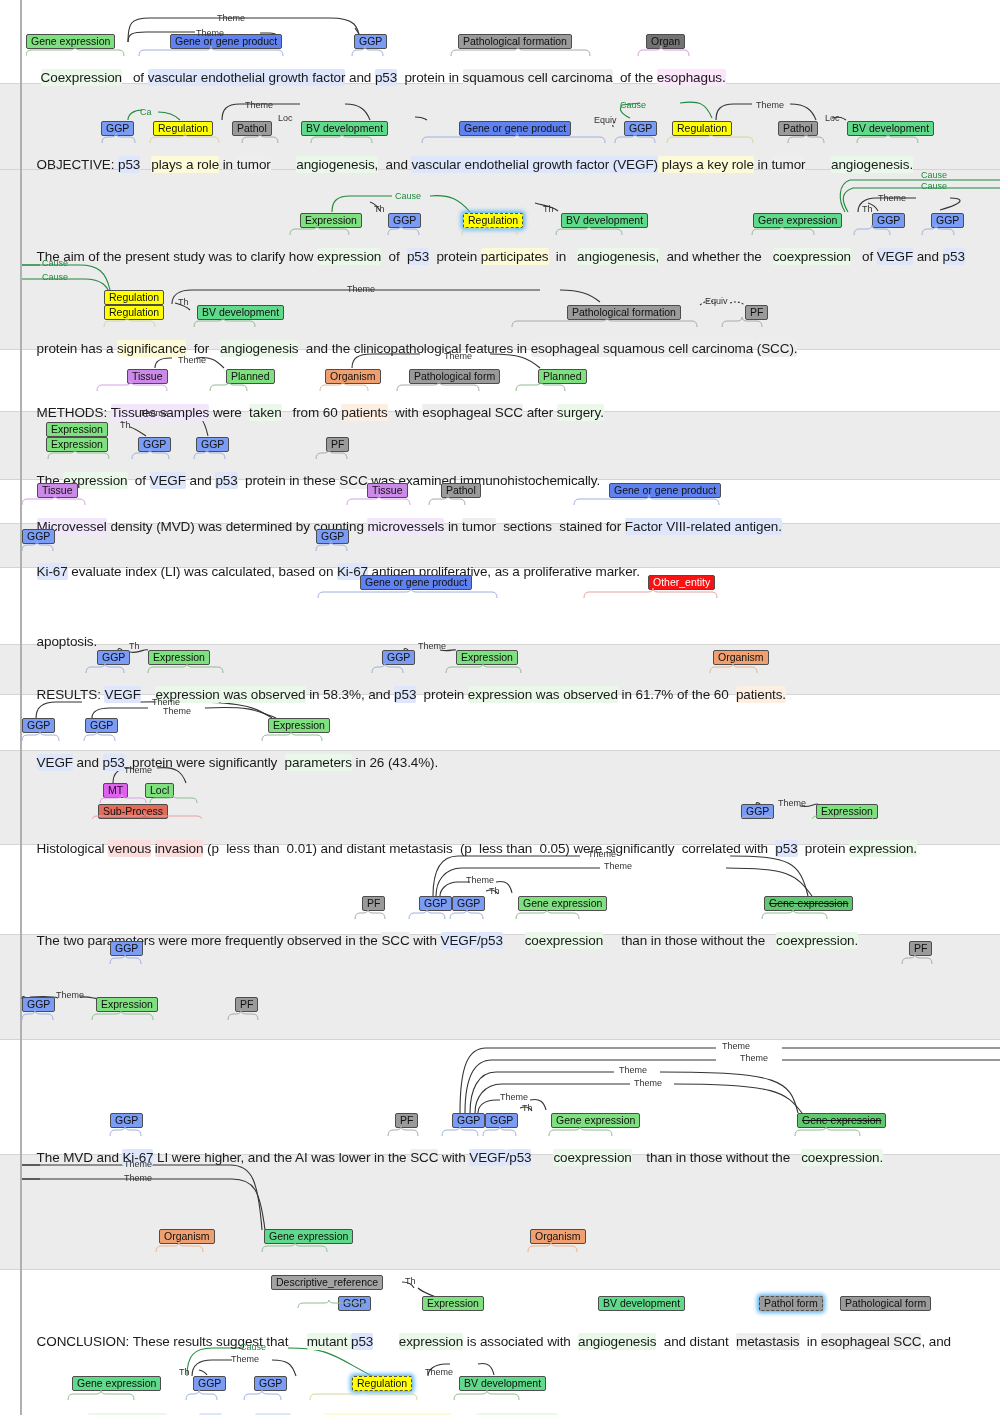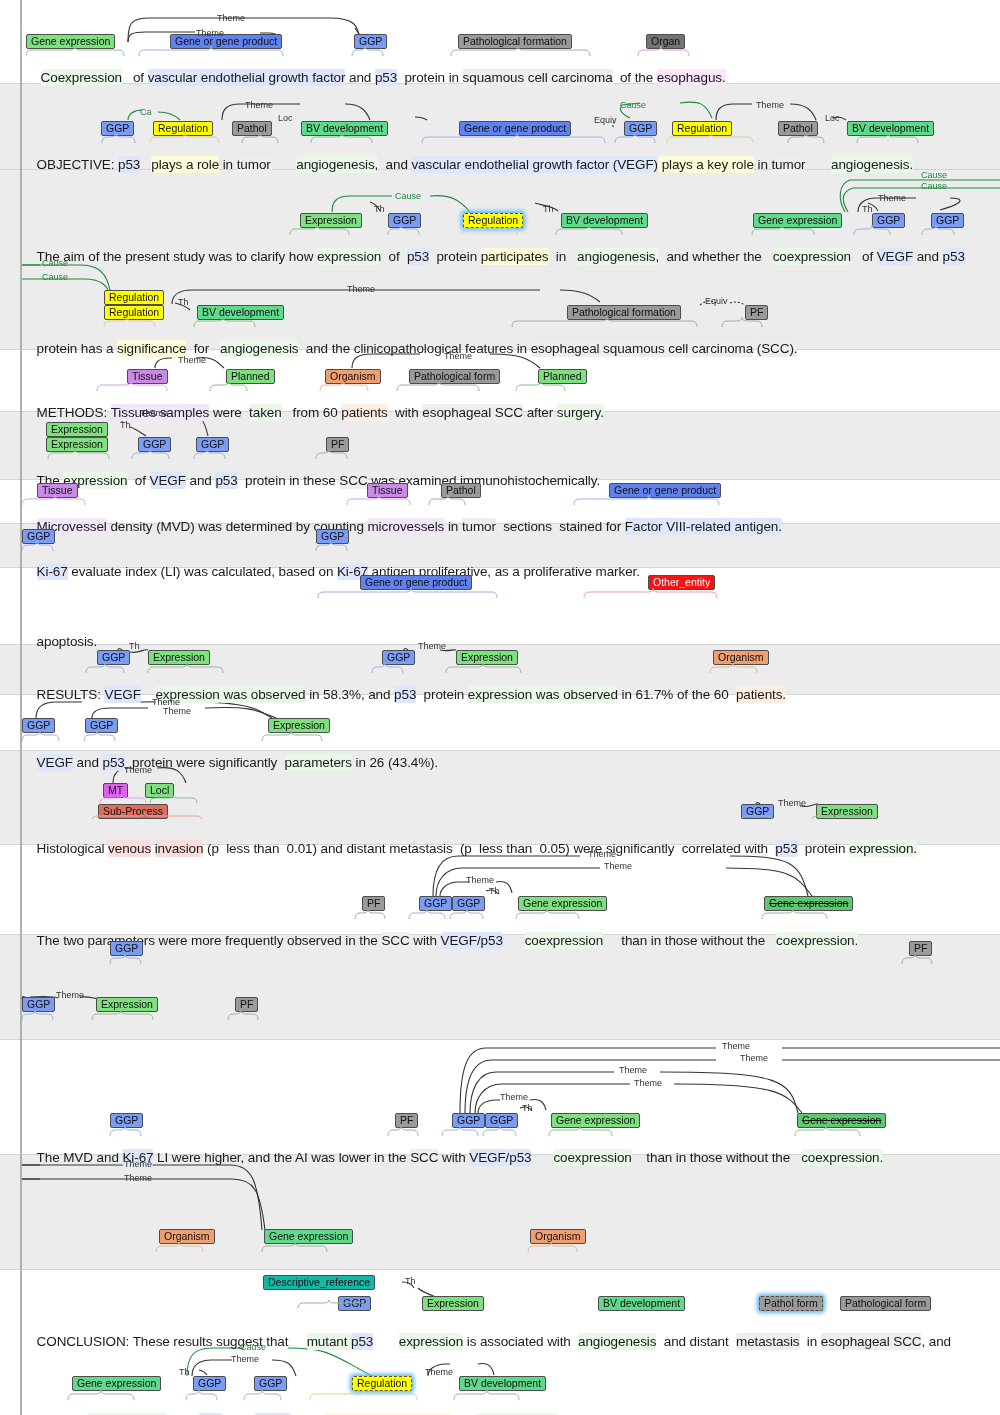--- a/index.html
+++ b/index.html
@@ -666,21 +666,21 @@
         <path d="M134,10 q0,-6 5,-6 L152,4 q5,0 5,-4 q0,4 5,4 L176,4 q5,0 5,6"></path>
       </g>
     <g fill="none" stroke="#8fbd8f" stroke-width="1">
         <path d="M240,10 q0,-6 5,-6 L268,4 q5,0 5,-4 q0,4 5,4 L300,4 q5,0 5,6"></path>
       </g>
     <g fill="none" stroke="#e8b490" stroke-width="1">
         <path d="M506,10 q0,-6 5,-6 L524,4 q5,0 5,-4 q0,4 5,4 L550,4 q5,0 5,6"></path>
       </g>
   </svg>
 
-  <div class="lab" style="left:263px;top:1275px;background:#14b8a6;">Descriptive_reference</div>
+  <div class="lab" style="left:271px;top:1275px;background:#a3a3a3;">Descriptive_reference</div>
   <div class="lab" style="left:338px;top:1296px;background:#7a9cf5;">GGP</div>
   <div class="lab" style="left:422px;top:1296px;background:#7ee07e;">Expression</div>
   <div class="lab" style="left:598px;top:1296px;background:#5fd98a;">BV development</div>
   <div class="lab sel" style="left:759px;top:1296px;background:#9a9a9a;">Pathol form</div>
   <div class="lab" style="left:840px;top:1296px;background:#9a9a9a;">Pathological form</div>
   <div class="arclab theme" style="left:405px;top:1276px;">Th</div>
   <div class="sent" style="left:22px;top:1318px;">
     <span class="tx">CONCLUSION: These results suggest that     </span><span class="tx hl" style="background:#e9f8e9;">mutant </span><span class="tx hl" style="background:#dde6fb;">p53</span><span class="tx">       </span><span class="tx hl" style="background:#e9f8e9;">expression</span><span class="tx"> is associated with  </span><span class="tx hl" style="background:#e9f8e9;">angiogenesis</span><span class="tx">  and distant  </span><span class="tx hl" style="background:#eeeeee;">metastasis</span><span class="tx">  in </span><span class="tx hl" style="background:#eeeeee;">esophageal SCC</span><span class="tx">, and</span>
   </div>
   <svg class="brace" style="left:22px;top:1288px;" width="960" height="24">

